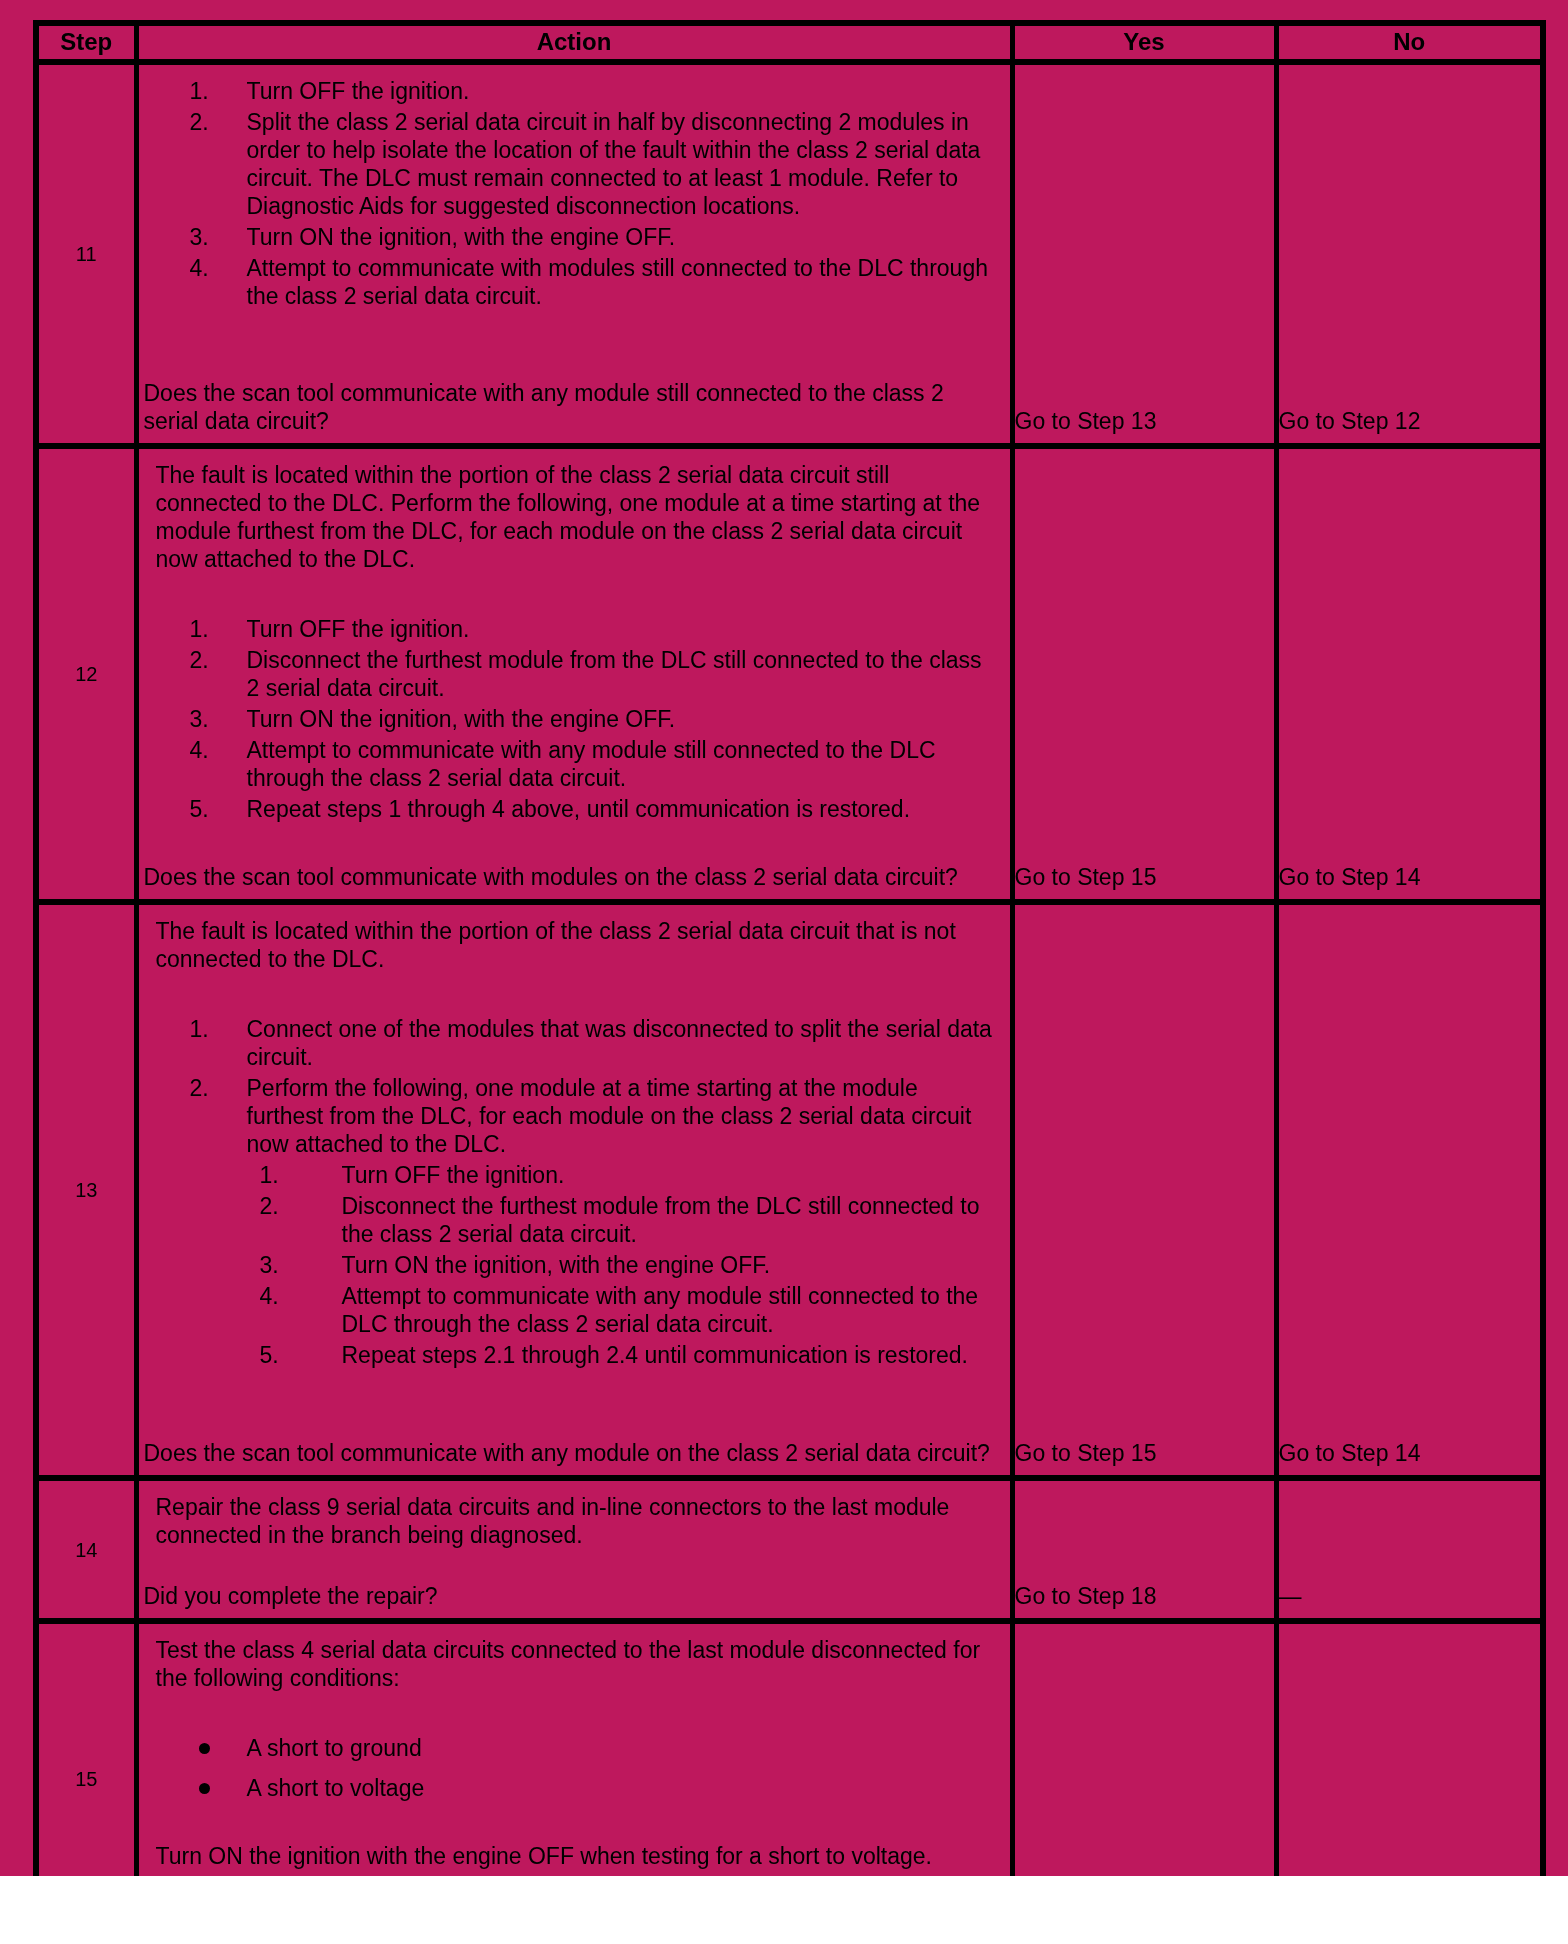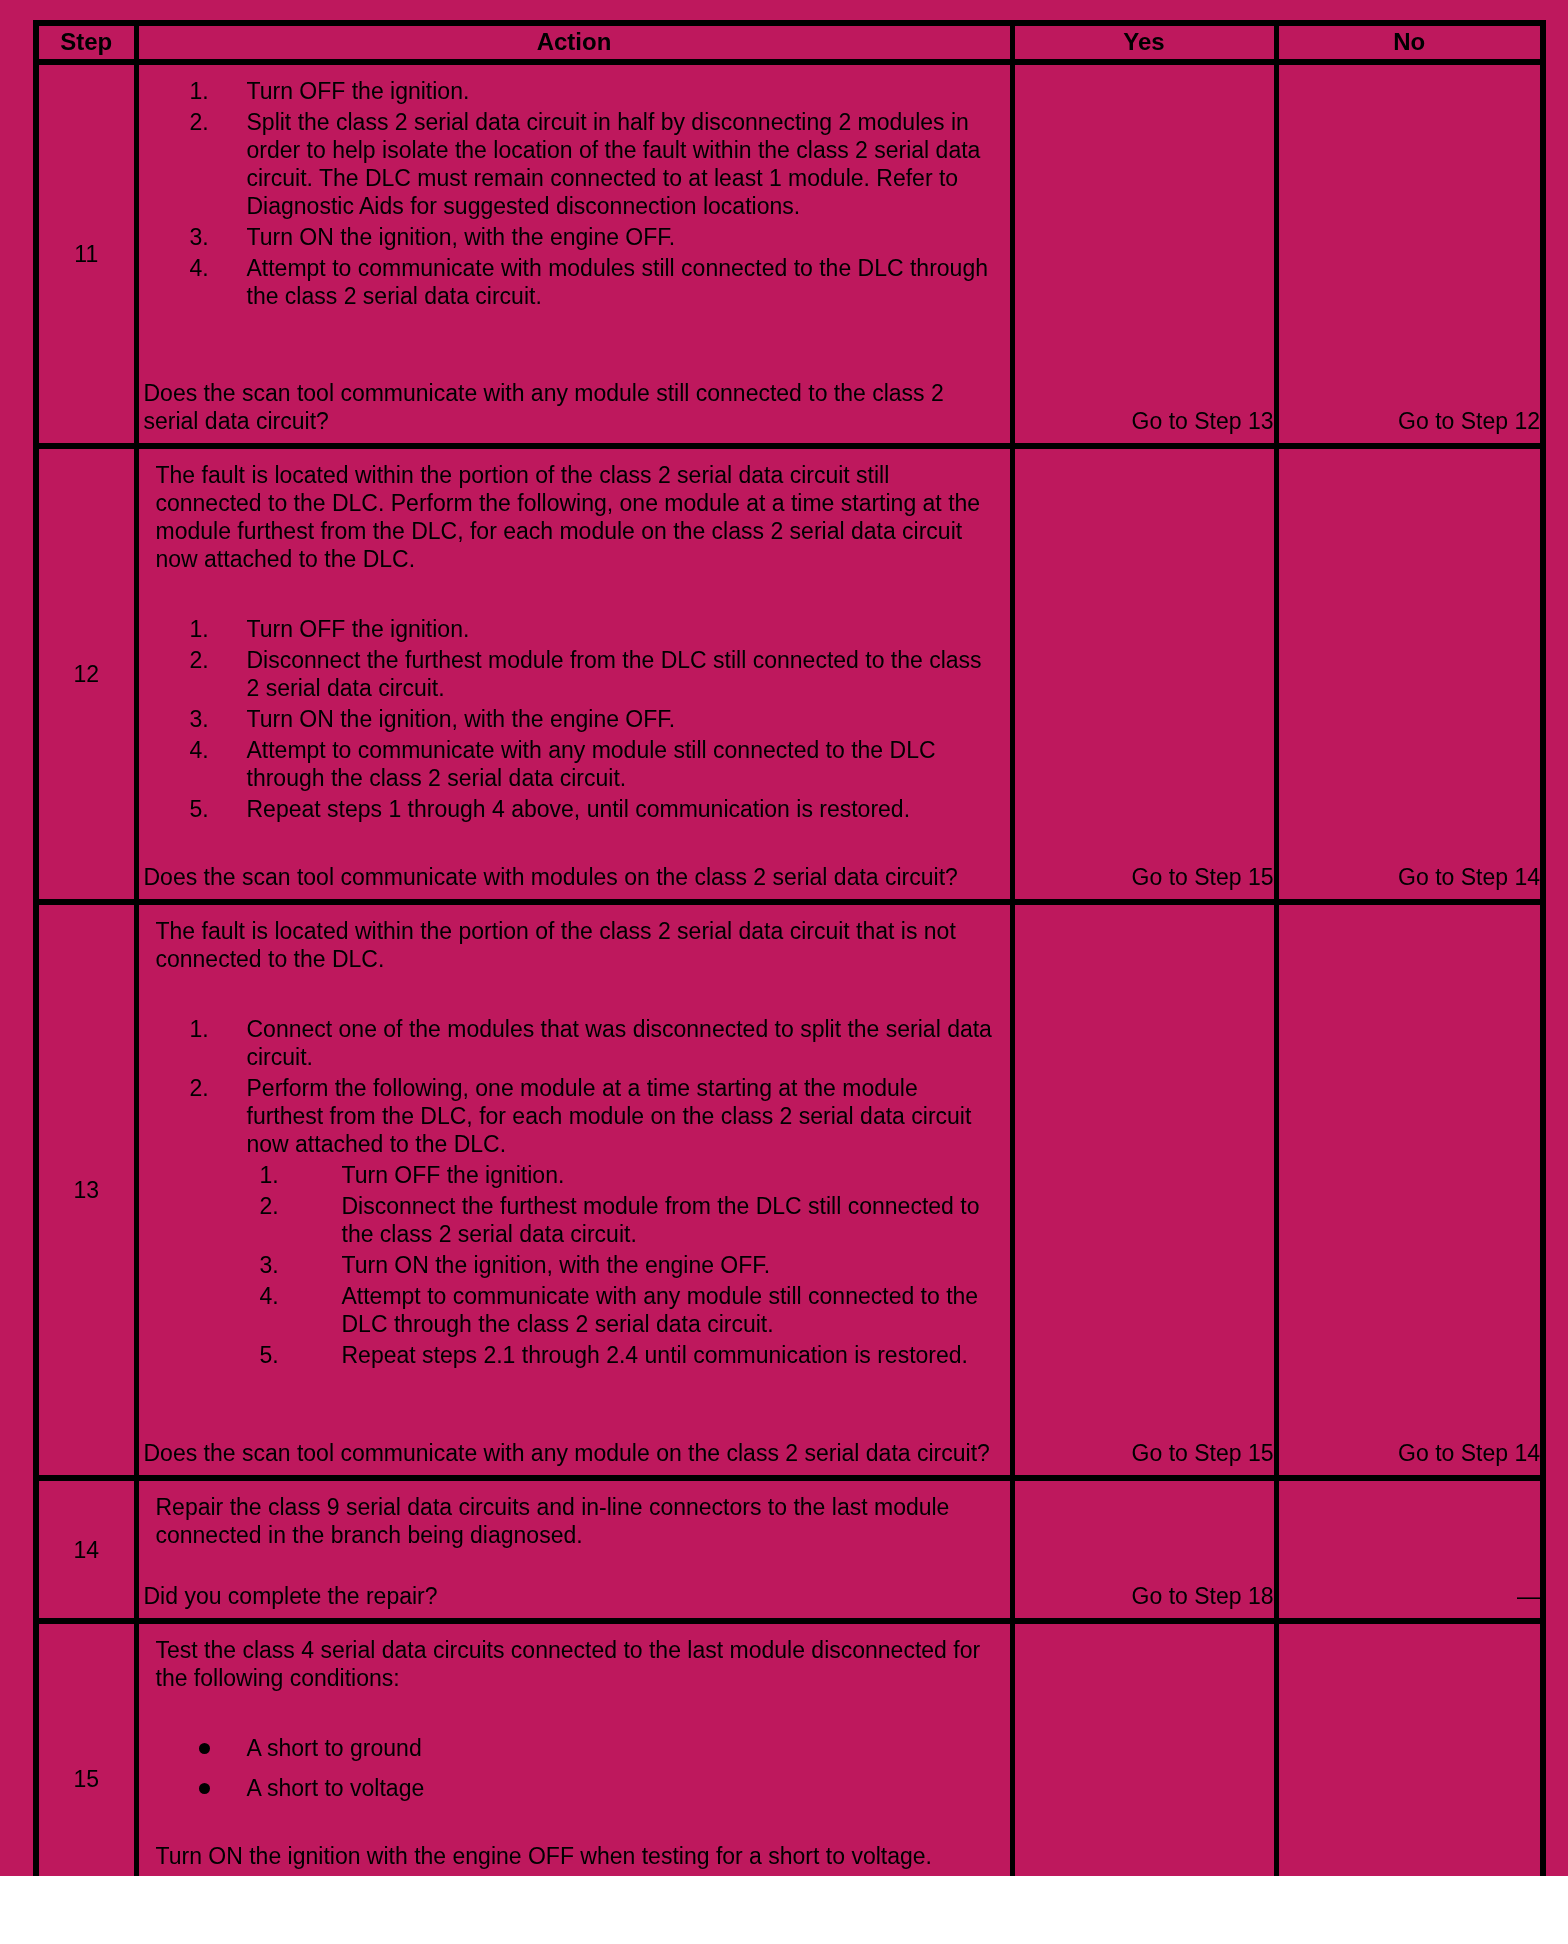--- a/index.html
+++ b/index.html
@@ -42,21 +42,21 @@
   th {
     font-size: 24px;
     font-weight: bold;
     text-align: center;
     vertical-align: middle;
     padding: 2px 0 3px 0;
   }
   td.step-cell {
     text-align: center;
     vertical-align: middle;
-    font-size: 23px;
+    font-size: 20px;
   }
   td.action-cell {
     position: relative;
     vertical-align: top;
     padding: 9px 10px 44px 5px;
   }
   td.answer-cell {
     position: relative;
   }
   .blocks > * { margin: 0; }
@@ -92,21 +92,21 @@
     position: absolute;
     left: 5px;
     right: 10px;
     bottom: 8px;
   }
   .answer {
     position: absolute;
     left: 0;
     right: 0;
     bottom: 8px;
-    text-align: right;
+    text-align: left;
     white-space: nowrap;
   }
 </style>
 </head>
 <body>
 
 <div class="page">
   <table class="steps-table">
     <colgroup>
       <col class="c-step">

